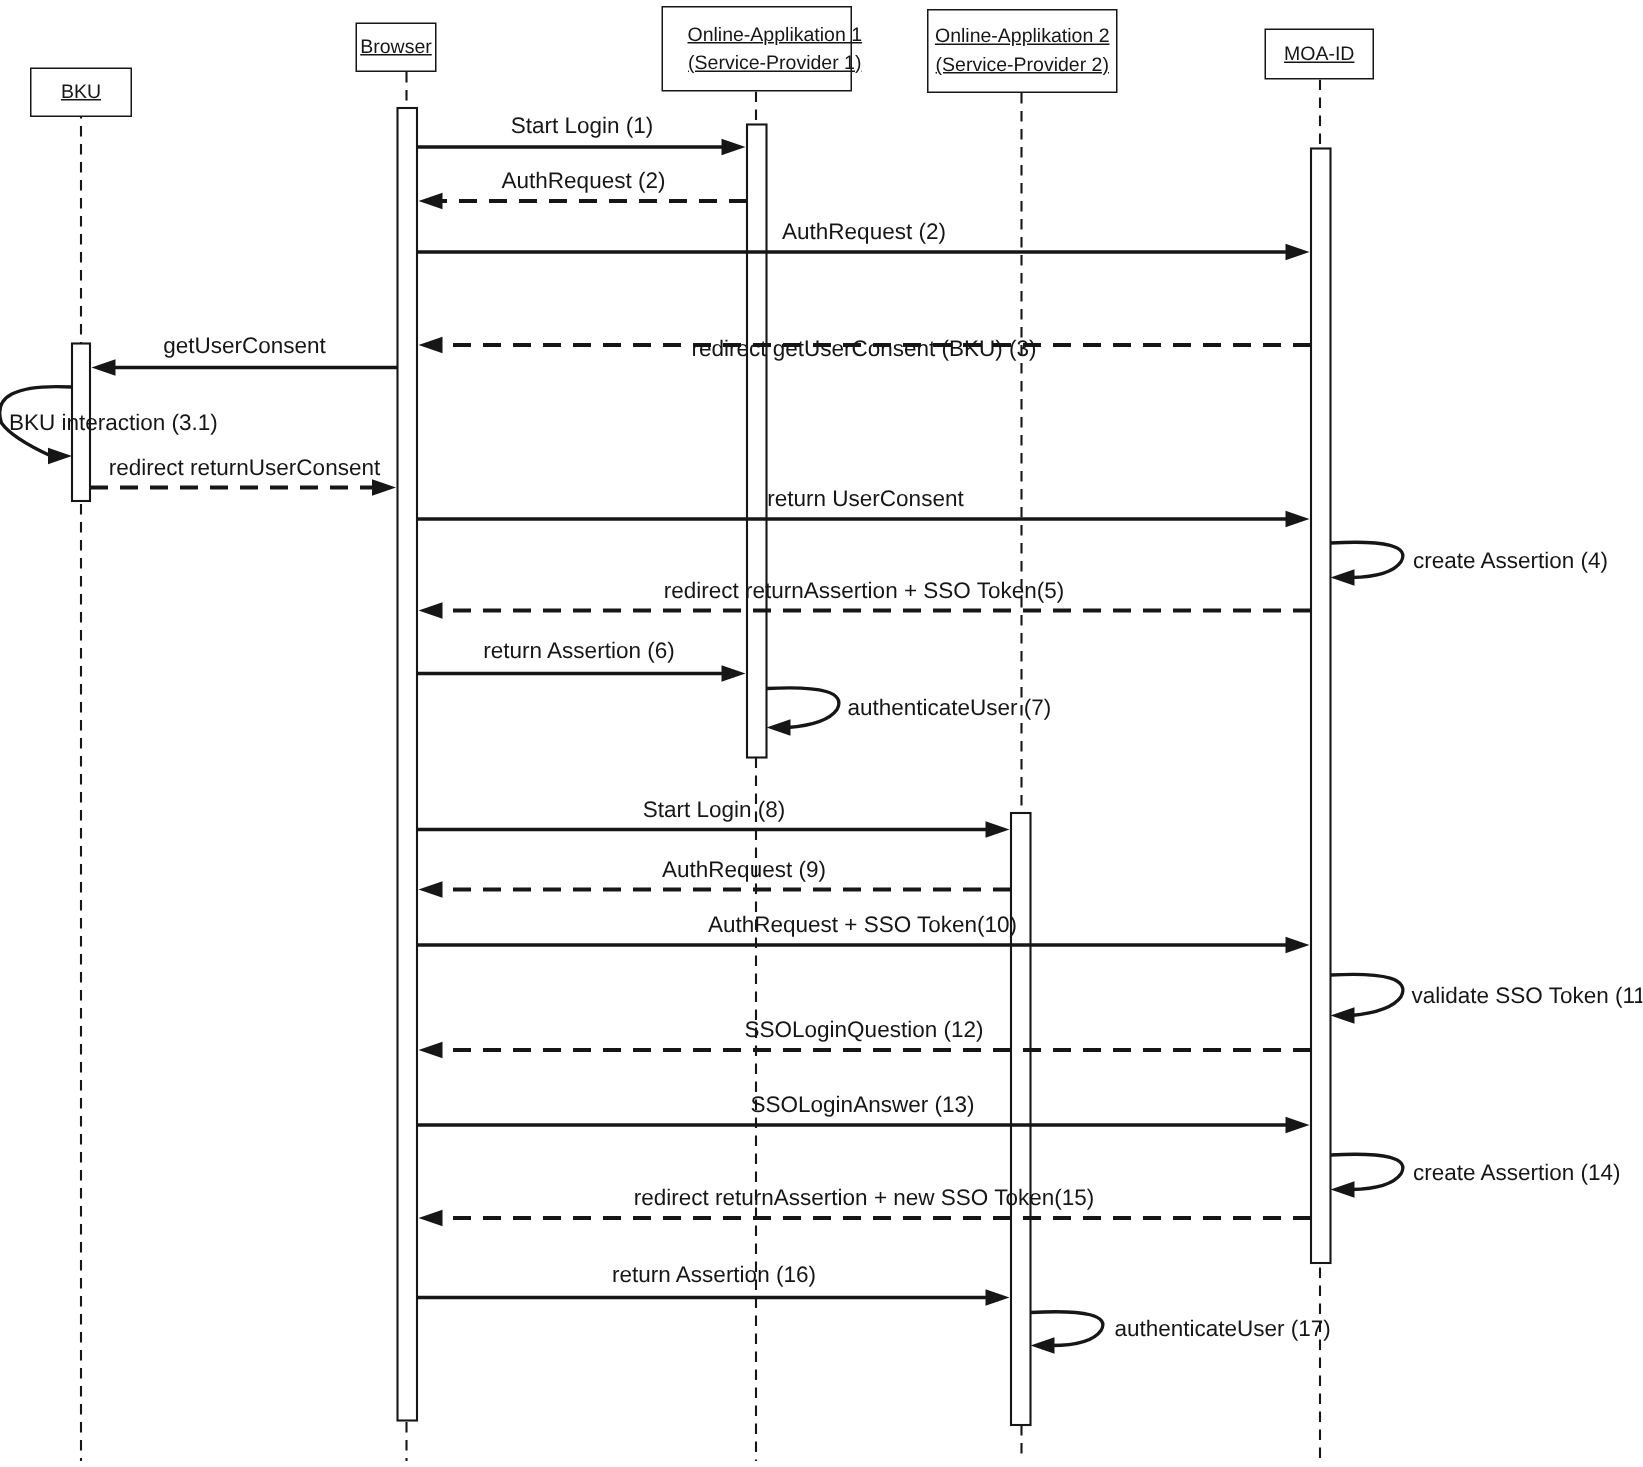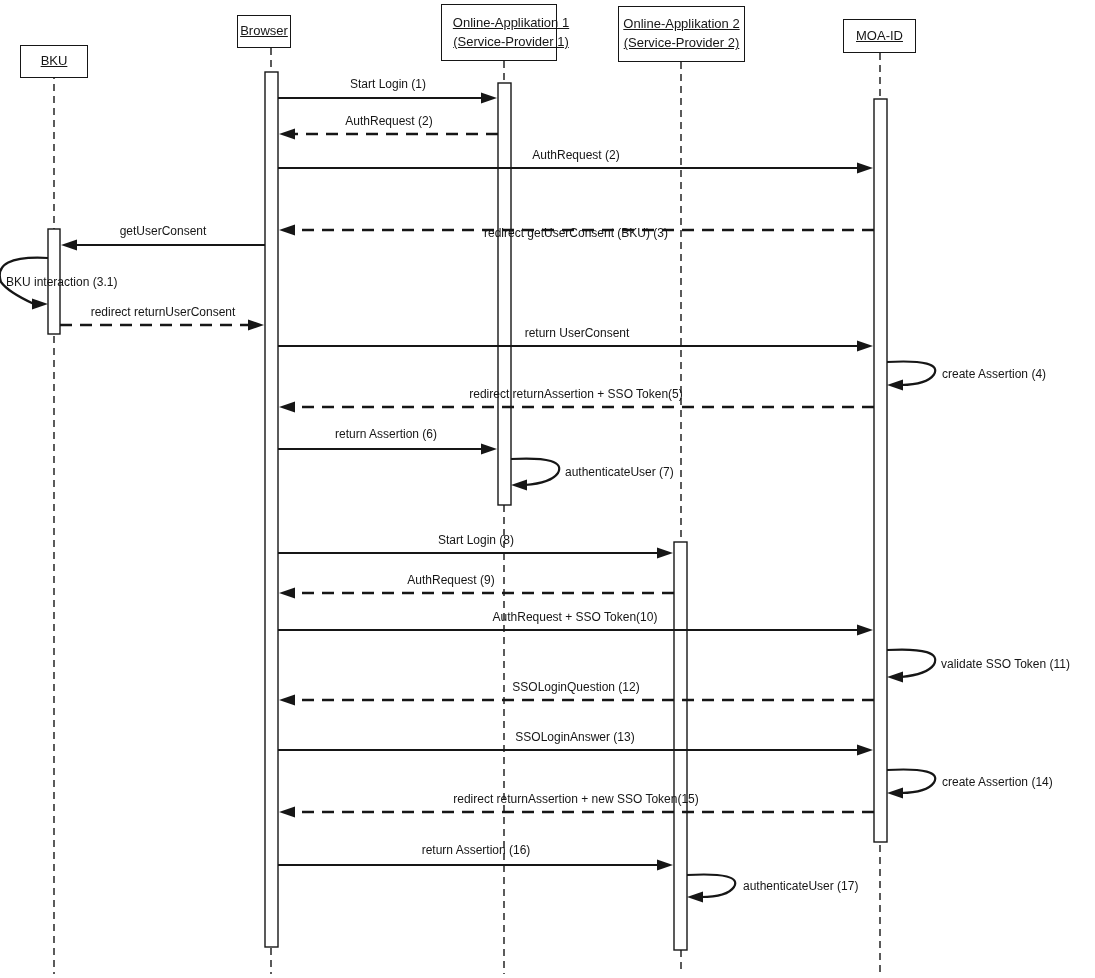--- a/index.html
+++ b/index.html
@@ -21,21 +21,21 @@
     z-index:3;
   }
   .participant-box span{
     display:block;
     font-size:13px;line-height:1.45;color:#161616;
     text-decoration:underline;
     white-space:nowrap;
   }
   .msg-label{
     position:absolute;
-    font-size:12px;color:#161616;
+    font-size:15px;color:#161616;
     white-space:nowrap;
     z-index:4;
     transform:translate(-50%,-50%);
   }
   .msg-label.anchor-left{transform:translate(0,-50%);}
 </style>
 </head>
 <body>
 
 <div id="canvas">
@@ -102,36 +102,36 @@
       <div class="msg-label" style="left: 576px; top: 233px;">redirect getUserConsent (BKU) (3)</div>
       <div class="msg-label" style="left: 163px; top: 231px;">getUserConsent</div>
       <div class="msg-label anchor-left" style="left: 6px; top: 282px;">BKU interaction (3.1)</div>
       <div class="msg-label" style="left: 163px; top: 312px;">redirect returnUserConsent</div>
       <div class="msg-label" style="left: 577px; top: 333px; text-align: right;">return UserConsent</div>
       <div class="msg-label anchor-left" style="left: 942px; top: 374px;">create Assertion (4)</div>
       <div class="msg-label" style="left: 576px; top: 394px;">redirect returnAssertion + SSO Token(5)</div>
       <div class="msg-label" style="left: 386px; top: 434px;">return Assertion (6)</div>
       <div class="msg-label anchor-left" style="left: 565px; top: 472px;">authenticateUser (7)</div>
       <div class="msg-label" style="left: 476px; top: 540px;">Start Login (8)</div>
-      <div class="msg-label" style="left: 451px; top: 580px;">AuthRequest (9)</div>
+      <div class="msg-label" style="left: 496px; top: 580px;">AuthRequest (9)</div>
       <div class="msg-label" style="left: 575px; top: 617px;">AuthRequest + SSO Token(10)</div>
       <div class="msg-label anchor-left" style="left: 941px; top: 664px;">validate SSO Token (11)</div>
       <div class="msg-label" style="left: 576px; top: 687px;">SSOLoginQuestion (12)</div>
       <div class="msg-label" style="left: 575px; top: 737px;">SSOLoginAnswer (13)</div>
       <div class="msg-label anchor-left" style="left: 942px; top: 782px;">create Assertion (14)</div>
       <div class="msg-label" style="left: 576px; top: 799px;">redirect returnAssertion + new SSO Token(15)</div>
       <div class="msg-label" style="left: 476px; top: 850px;">return Assertion (16)</div>
       <div class="msg-label anchor-left" style="left: 743px; top: 886px;">authenticateUser (17)</div>
       <div class="participant-box" style="left: 20px; top: 15px; width: 68px; height: 33px; margin-top: 30px;">
         <span>BKU</span>
       </div>
       <div class="participant-box" style="left: 237px; top: 15px; width: 54px; height: 33px;">
         <span>Browser</span>
       </div>
-      <div class="participant-box" style="left: 441px; top: 4px; width: 116px; height: 57px; padding-left: 24px;">
+      <div class="participant-box" style="left: 441px; top: 4px; width: 127px; height: 57px; padding-left: 24px;">
         <span>Online-Applikation 1</span>
         <span>(Service-Provider 1)</span>
       </div>
       <div class="participant-box" style="left: 618px; top: 6px; width: 127px; height: 56px;">
         <span>Online-Applikation 2</span>
         <span>(Service-Provider 2)</span>
       </div>
       <div class="participant-box" style="left: 843px; top: 19px; width: 73px; height: 34px;">
         <span>MOA-ID</span>
       </div>

